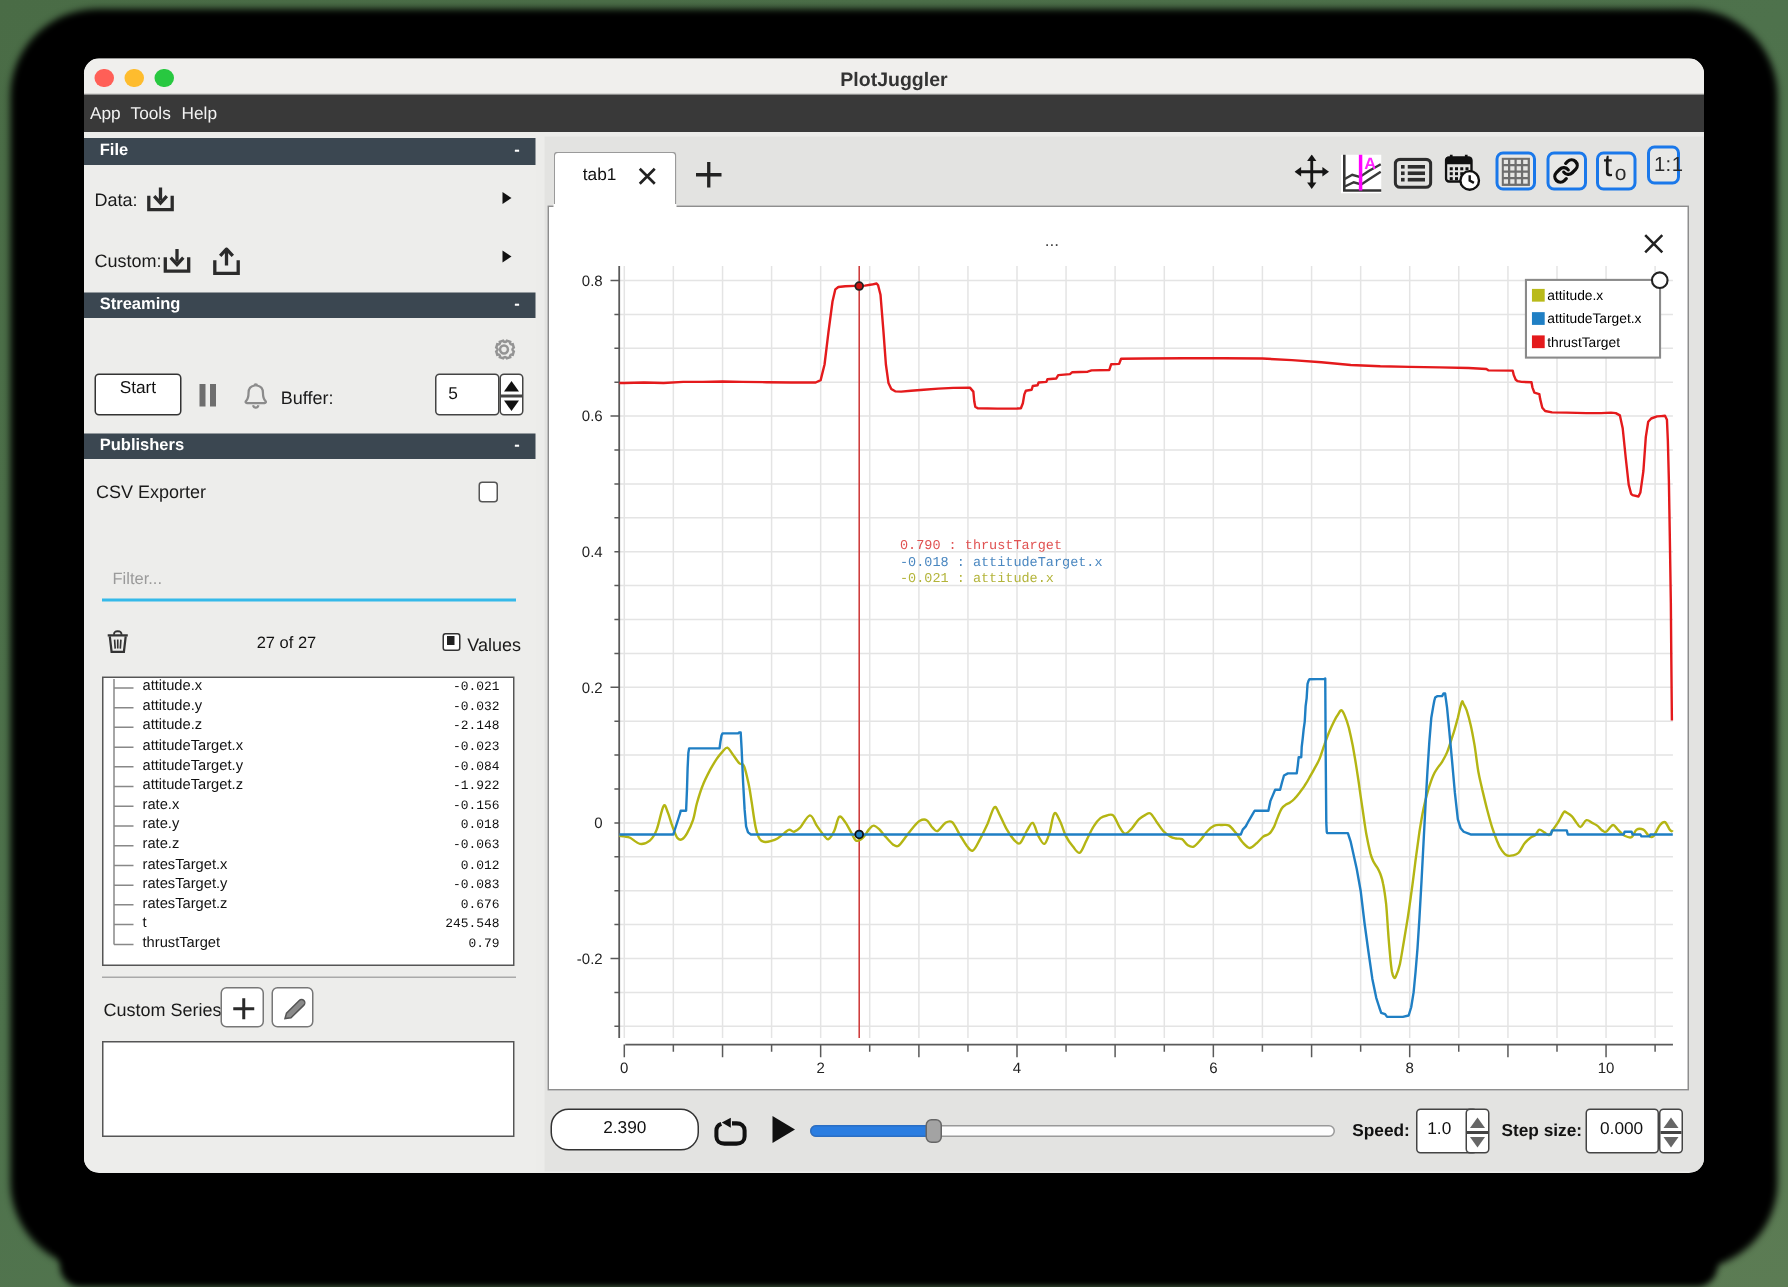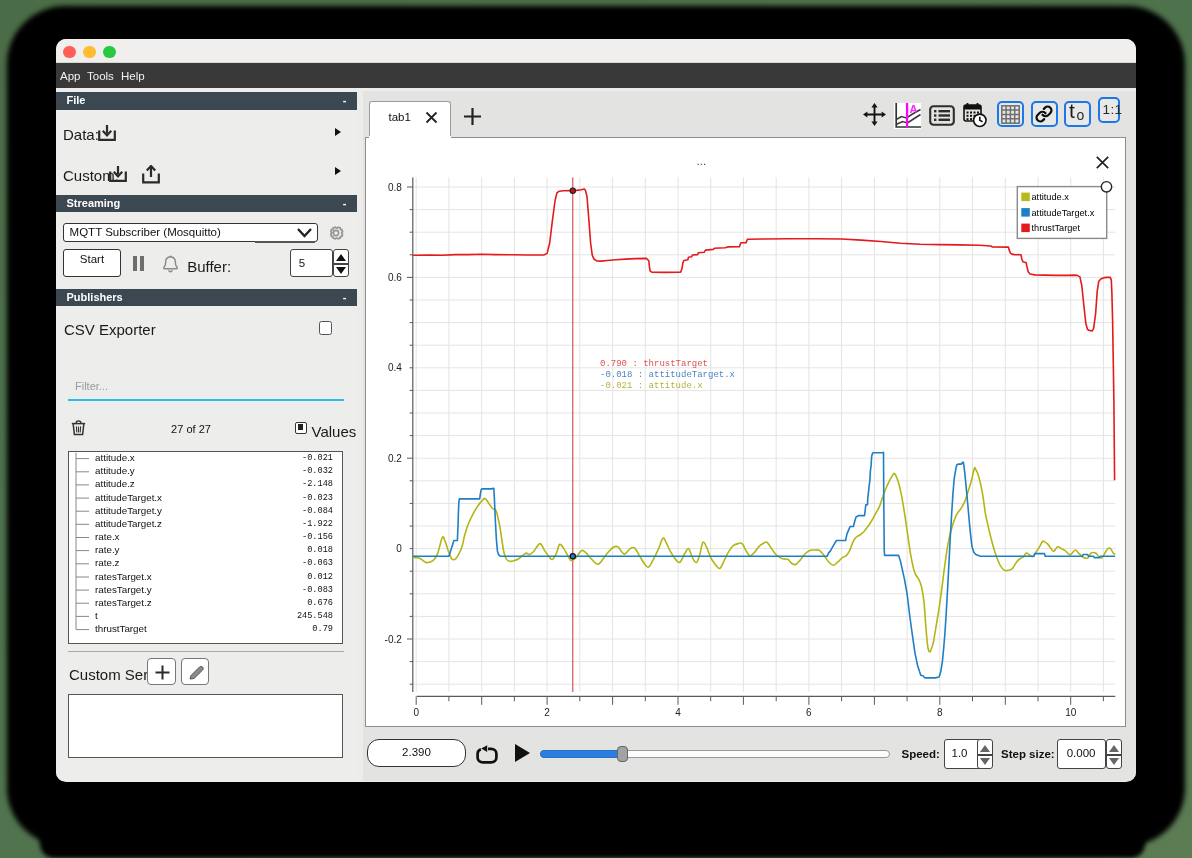--- a/index.html
+++ b/index.html
@@ -9,21 +9,21 @@
 #win{position:absolute;left:56px;top:38.5px;width:1080px;height:743px;background:#ececea;border-radius:10px;overflow:hidden}
 .abs{position:absolute}
 #titlebar{left:0;top:0;width:1080px;height:24.9px;background:#f0efed;border-bottom:1px solid #d6d5d3}
 .light{width:12.6px;height:12.6px;border-radius:50%;top:7.1px}
 #title{width:1080px;text-align:center;top:6px;font-size:13px;font-weight:bold;color:#333}
 #menubar{left:0;top:24.9px;width:1080px;height:24.7px;background:#393939;color:#f2f2f2;font-size:11.5px}
 .mitem{top:31.2px;color:#f2f2f2;font-size:11.5px}
 #sidebar{left:0;top:52.3px;width:300.5px;height:690.7px;background:#ededeb}
 .shead{left:0;width:300.5px;height:17.5px;background:#3b4751;color:#fff;font-weight:bold;font-size:11px;line-height:17.5px;padding-left:10.5px}
 .shead .min{position:absolute;right:10px;top:0;font-weight:bold}
-.lbl{font-size:15px;color:#1a1a1a}
+.lbl{font-size:12px;color:#1a1a1a}
 .arrowr{width:0;height:0;border-left:6.5px solid #111;border-top:4.5px solid transparent;border-bottom:4.5px solid transparent}
 .box{background:#fff;border:1.4px solid #333;border-radius:3px}
 .tbtn{background:#fff;border:1.3px solid #777;border-radius:4px}
 #filterline{left:12px;top:360.3px;width:276px;height:2px;background:#35b9e9}
 #tlist{left:12px;top:412.5px;width:275px;height:192.5px;background:#fff;border:1px solid #555}
 .trow{position:absolute;left:0;width:100%;height:13px}
 .tname{position:absolute;left:26px;top:0;font-size:9.8px;color:#111}
 .tval{position:absolute;right:9px;top:1px;font-size:8.6px;font-family:"Liberation Mono",monospace;color:#111}
 #sep{left:12px;top:612px;width:276px;height:1px;background:#a9a9a9}
 #custombox{left:12px;top:655.5px;width:275px;height:63.5px;background:#fff;border:1px solid #555}
@@ -41,20 +41,21 @@
 .dtrib{width:0;height:0;border-left:5.5px solid transparent;border-right:5.5px solid transparent;border-top:7.5px solid #111;position:absolute}
 </style></head><body>
 <div id="shadow"></div>
 <div id="shadow3"></div>
 <div id="shadow2"></div>
 <div id="win">
 <div class="abs" id="titlebar"></div>
 <div class="abs light" style="left:7.3px;background:#ff5f57"></div>
 <div class="abs light" style="left:27.3px;background:#febc2e"></div>
 <div class="abs light" style="left:47.3px;background:#28c840"></div>
+<div class="abs" id="title">PlotJuggler</div>
 <div class="abs" id="menubar"></div>
 <div class="abs mitem" style="left:4px">App</div>
 <div class="abs mitem" style="left:31px">Tools</div>
 <div class="abs mitem" style="left:65px">Help</div>
 <div class="abs" id="sidebar"></div>
 
 <div class="abs shead" style="top:53.9px">File<span class="min">-</span></div>
 <div class="abs lbl" style="left:7px;top:87.7px">Data:</div>
 <svg class="abs" style="left:41px;top:85.5px" width="20" height="19" viewBox="0 0 20 19">
  <path d="M2.2 6.5V15.8H17.8V6.5" stroke="#2b2b2b" stroke-width="2.2" fill="none"></path>
@@ -68,27 +69,20 @@
  <path d="M10 1V9.5" stroke="#2b2b2b" stroke-width="2.2" fill="none"></path>
  <path d="M5.8 6.8L10 11.4L14.2 6.8" stroke="#2b2b2b" stroke-width="2.2" fill="none"></path>
 </svg>
 <svg class="abs" style="left:84.5px;top:126px" width="20" height="19" viewBox="0 0 20 19">
  <path d="M2.2 8.5V17.3H17.8V8.5" stroke="#2b2b2b" stroke-width="2.2" fill="none"></path>
  <path d="M10 12V2" stroke="#2b2b2b" stroke-width="2.2" fill="none"></path>
  <path d="M5.8 5.6L10 1L14.2 5.6" stroke="#2b2b2b" stroke-width="2.2" fill="none"></path>
 </svg>
 <div class="abs arrowr" style="left:279px;top:128.5px"></div>
 <div class="abs shead" style="top:156px">Streaming<span class="min">-</span></div>
-<div class="abs box" style="left:6.6px;top:184.6px;width:255.1px;height:18.5px">
-  <span style="position:absolute;left:6px;top:2.2px;font-size:11.5px;color:#111">MQTT Subscriber (Mosquitto)</span>
-  <svg style="position:absolute;right:4px;top:3px" width="17" height="12" viewBox="0 0 17 12">
-        <path d="M2 2L8.5 9L15 2" stroke="#222" stroke-width="2.4" fill="none"></path>
-      </svg>
-  <div style="position:absolute;right:2px;bottom:-2.5px;width:60px;height:2px;background:#555"></div>
-</div>
 <svg class="abs" style="left:271px;top:185px" width="18" height="18" viewBox="0 0 24 24">
       <path fill="none" stroke="#949494" stroke-width="2.2" d="M12 8.5a3.5 3.5 0 1 0 0 7 3.5 3.5 0 0 0 0-7Zm7.5 3.5c0-.6.5-1.2 1.2-1.7l-.9-2.9c-.8.2-1.6.1-2-.3-.4-.4-.5-1.2-.3-2l-2.9-.9c-.5.7-1.1 1.2-1.7 1.2s-1.2-.5-1.7-1.2l-2.9.9c.2.8.1 1.6-.3 2-.4.4-1.2.5-2 .3l-.9 2.9c.7.5 1.2 1.1 1.2 1.7s-.5 1.2-1.2 1.7l.9 2.9c.8-.2 1.6-.1 2 .3.4.4.5 1.2.3 2l2.9.9c.5-.7 1.1-1.2 1.7-1.2s1.2.5 1.7 1.2l2.9-.9c-.2-.8-.1-1.6.3-2 .4-.4 1.2-.5 2-.3l.9-2.9c-.7-.5-1.2-1.1-1.2-1.7Z"></path>
     </svg>
 <div class="abs box" style="left:6.6px;top:210.7px;width:58.7px;height:27.9px">
       <span style="position:absolute;left:50%;transform:translateX(-50%);top:3px;font-size:11.5px;color:#111">Start</span>
     </div>
 <div class="abs" style="left:76.7px;top:217px;width:4.3px;height:15.2px;background:#6e6e6e"></div>
 <div class="abs" style="left:83.8px;top:217px;width:4.3px;height:15.2px;background:#6e6e6e"></div>
 <svg class="abs" style="left:106px;top:215.5px" width="17" height="20" viewBox="0 0 17 20">
  <path d="M8.5 2.2C8.9 2.2 9.3 2.5 9.3 3c2.6.4 4 2.4 4 4.8 0 2.2.5 4.4 1.7 5.6.5.5.2 1.4-.6 1.4H2.6c-.8 0-1.1-.9-.6-1.4 1.2-1.2 1.7-3.4 1.7-5.6 0-2.4 1.4-4.4 4-4.8 0-.5.4-.8.8-.8Z" fill="none" stroke="#8b8b8b" stroke-width="1.5"></path>

